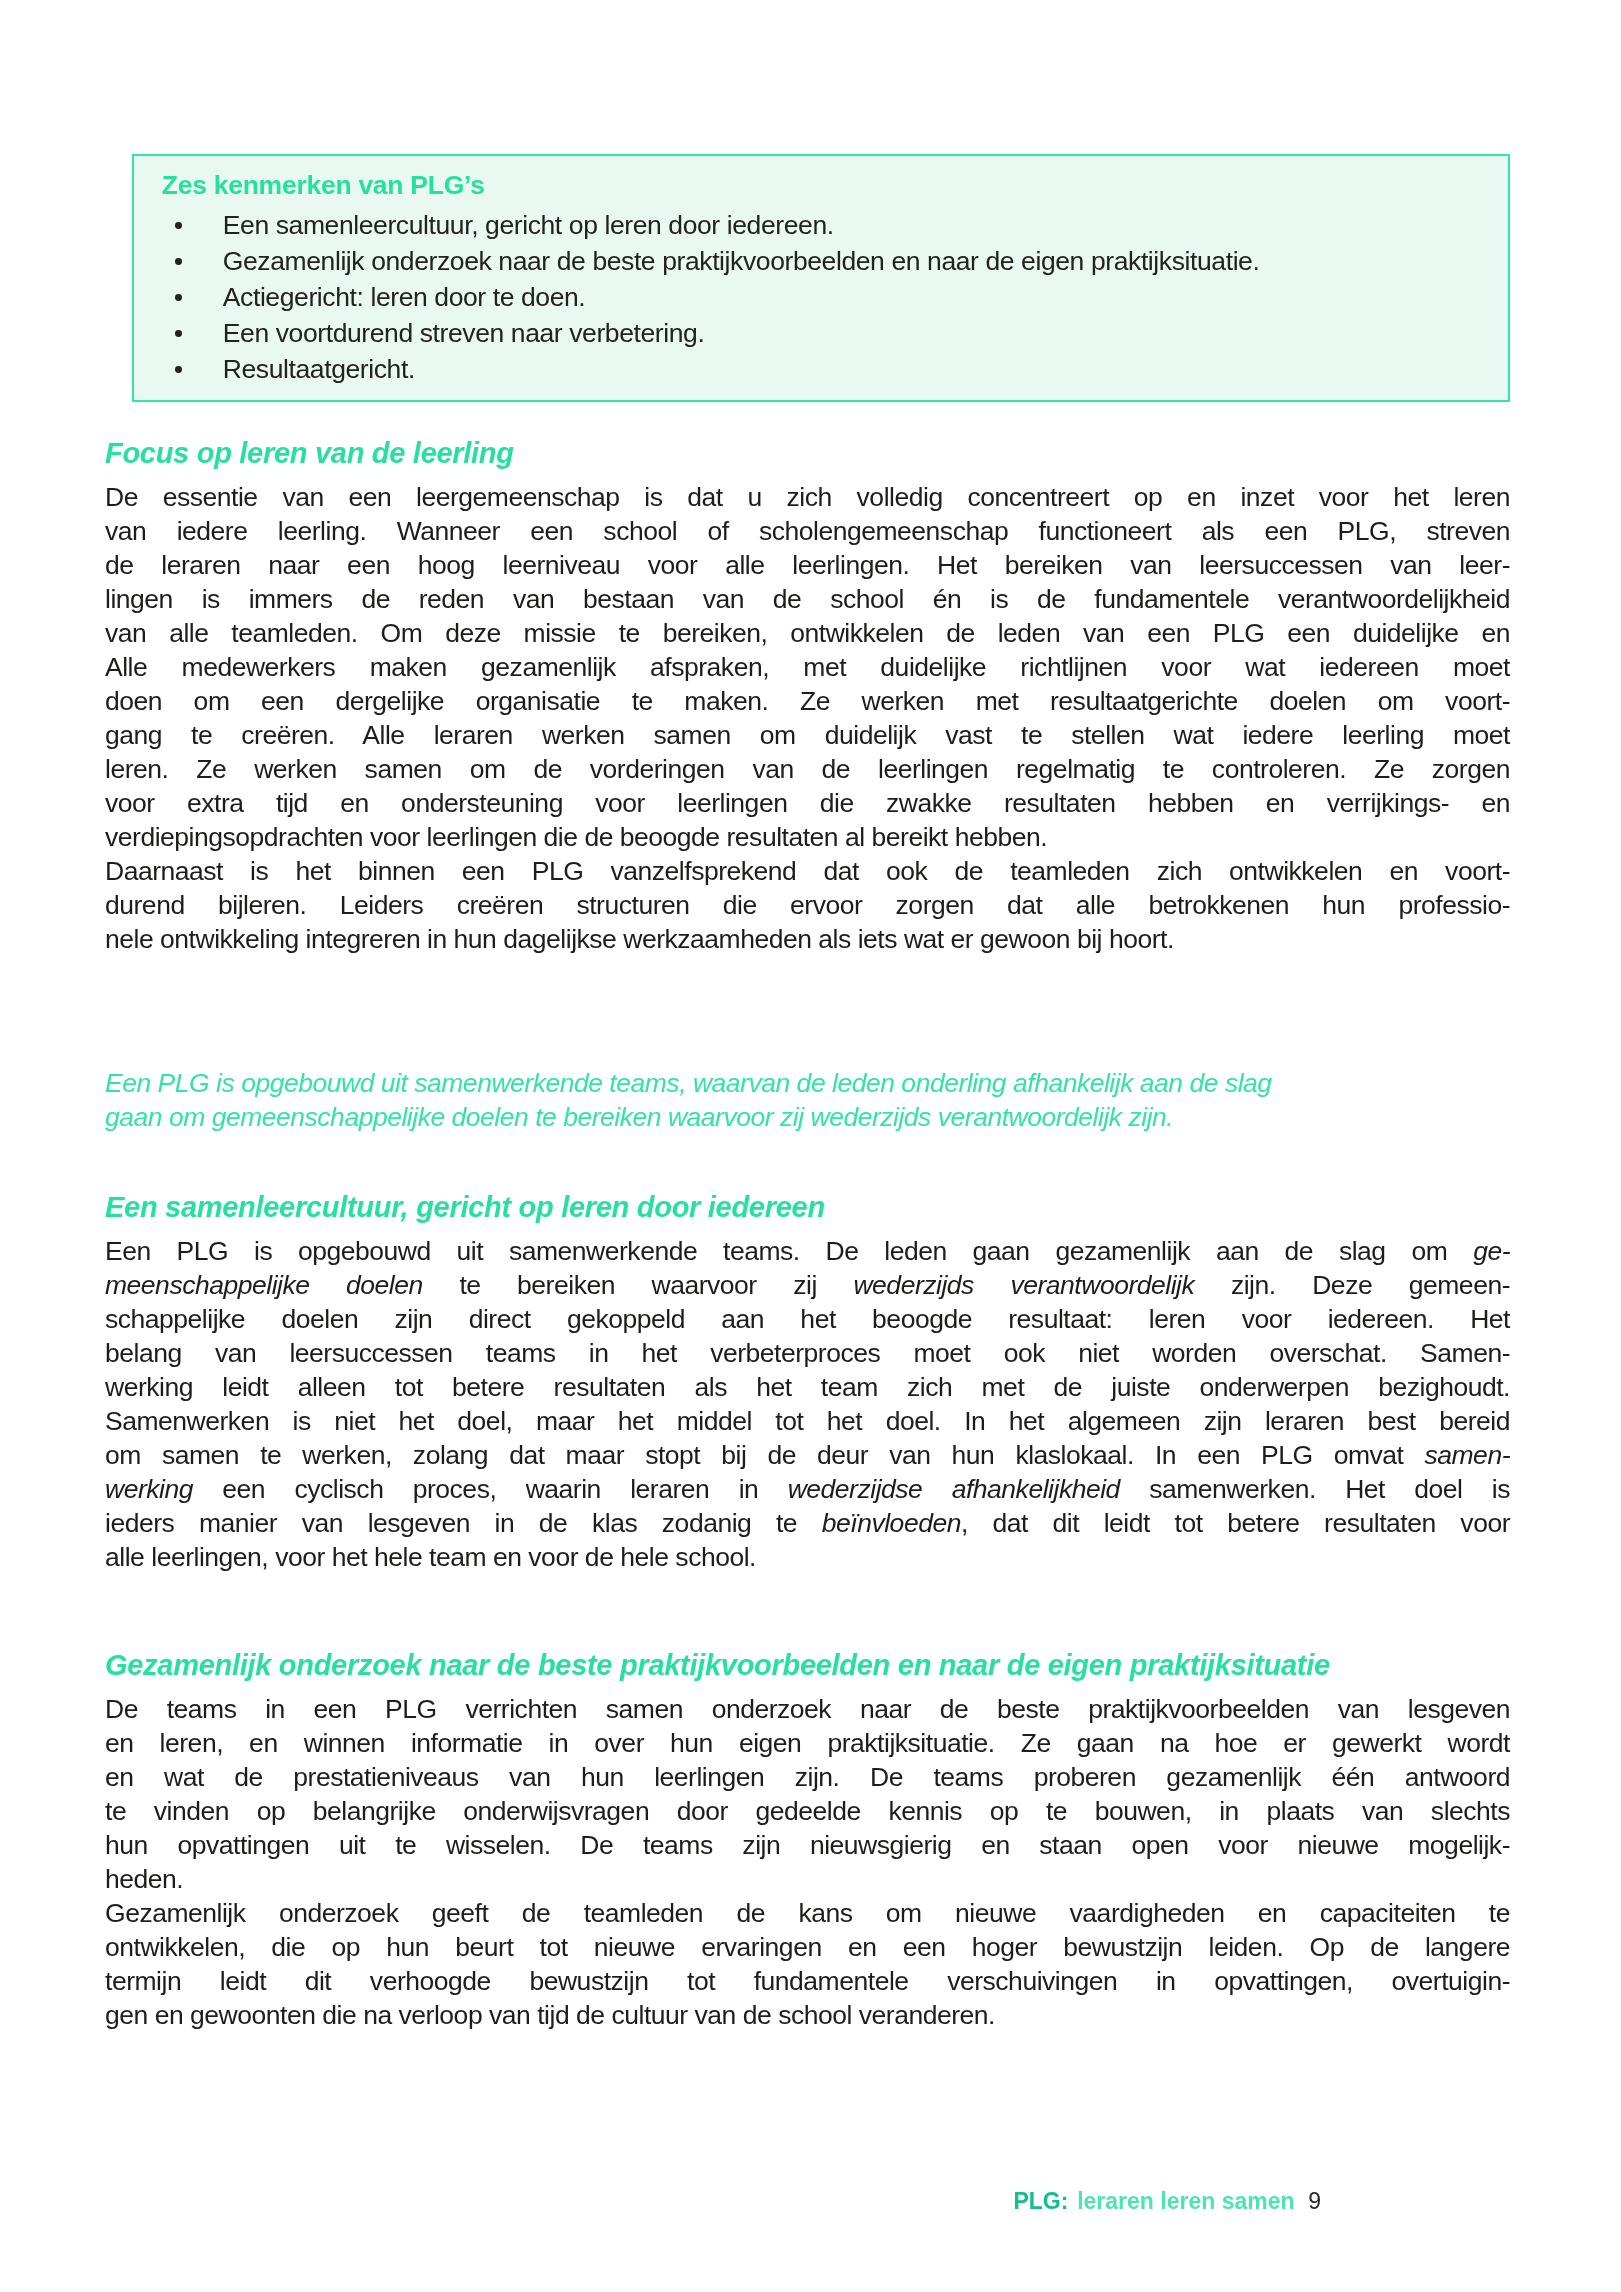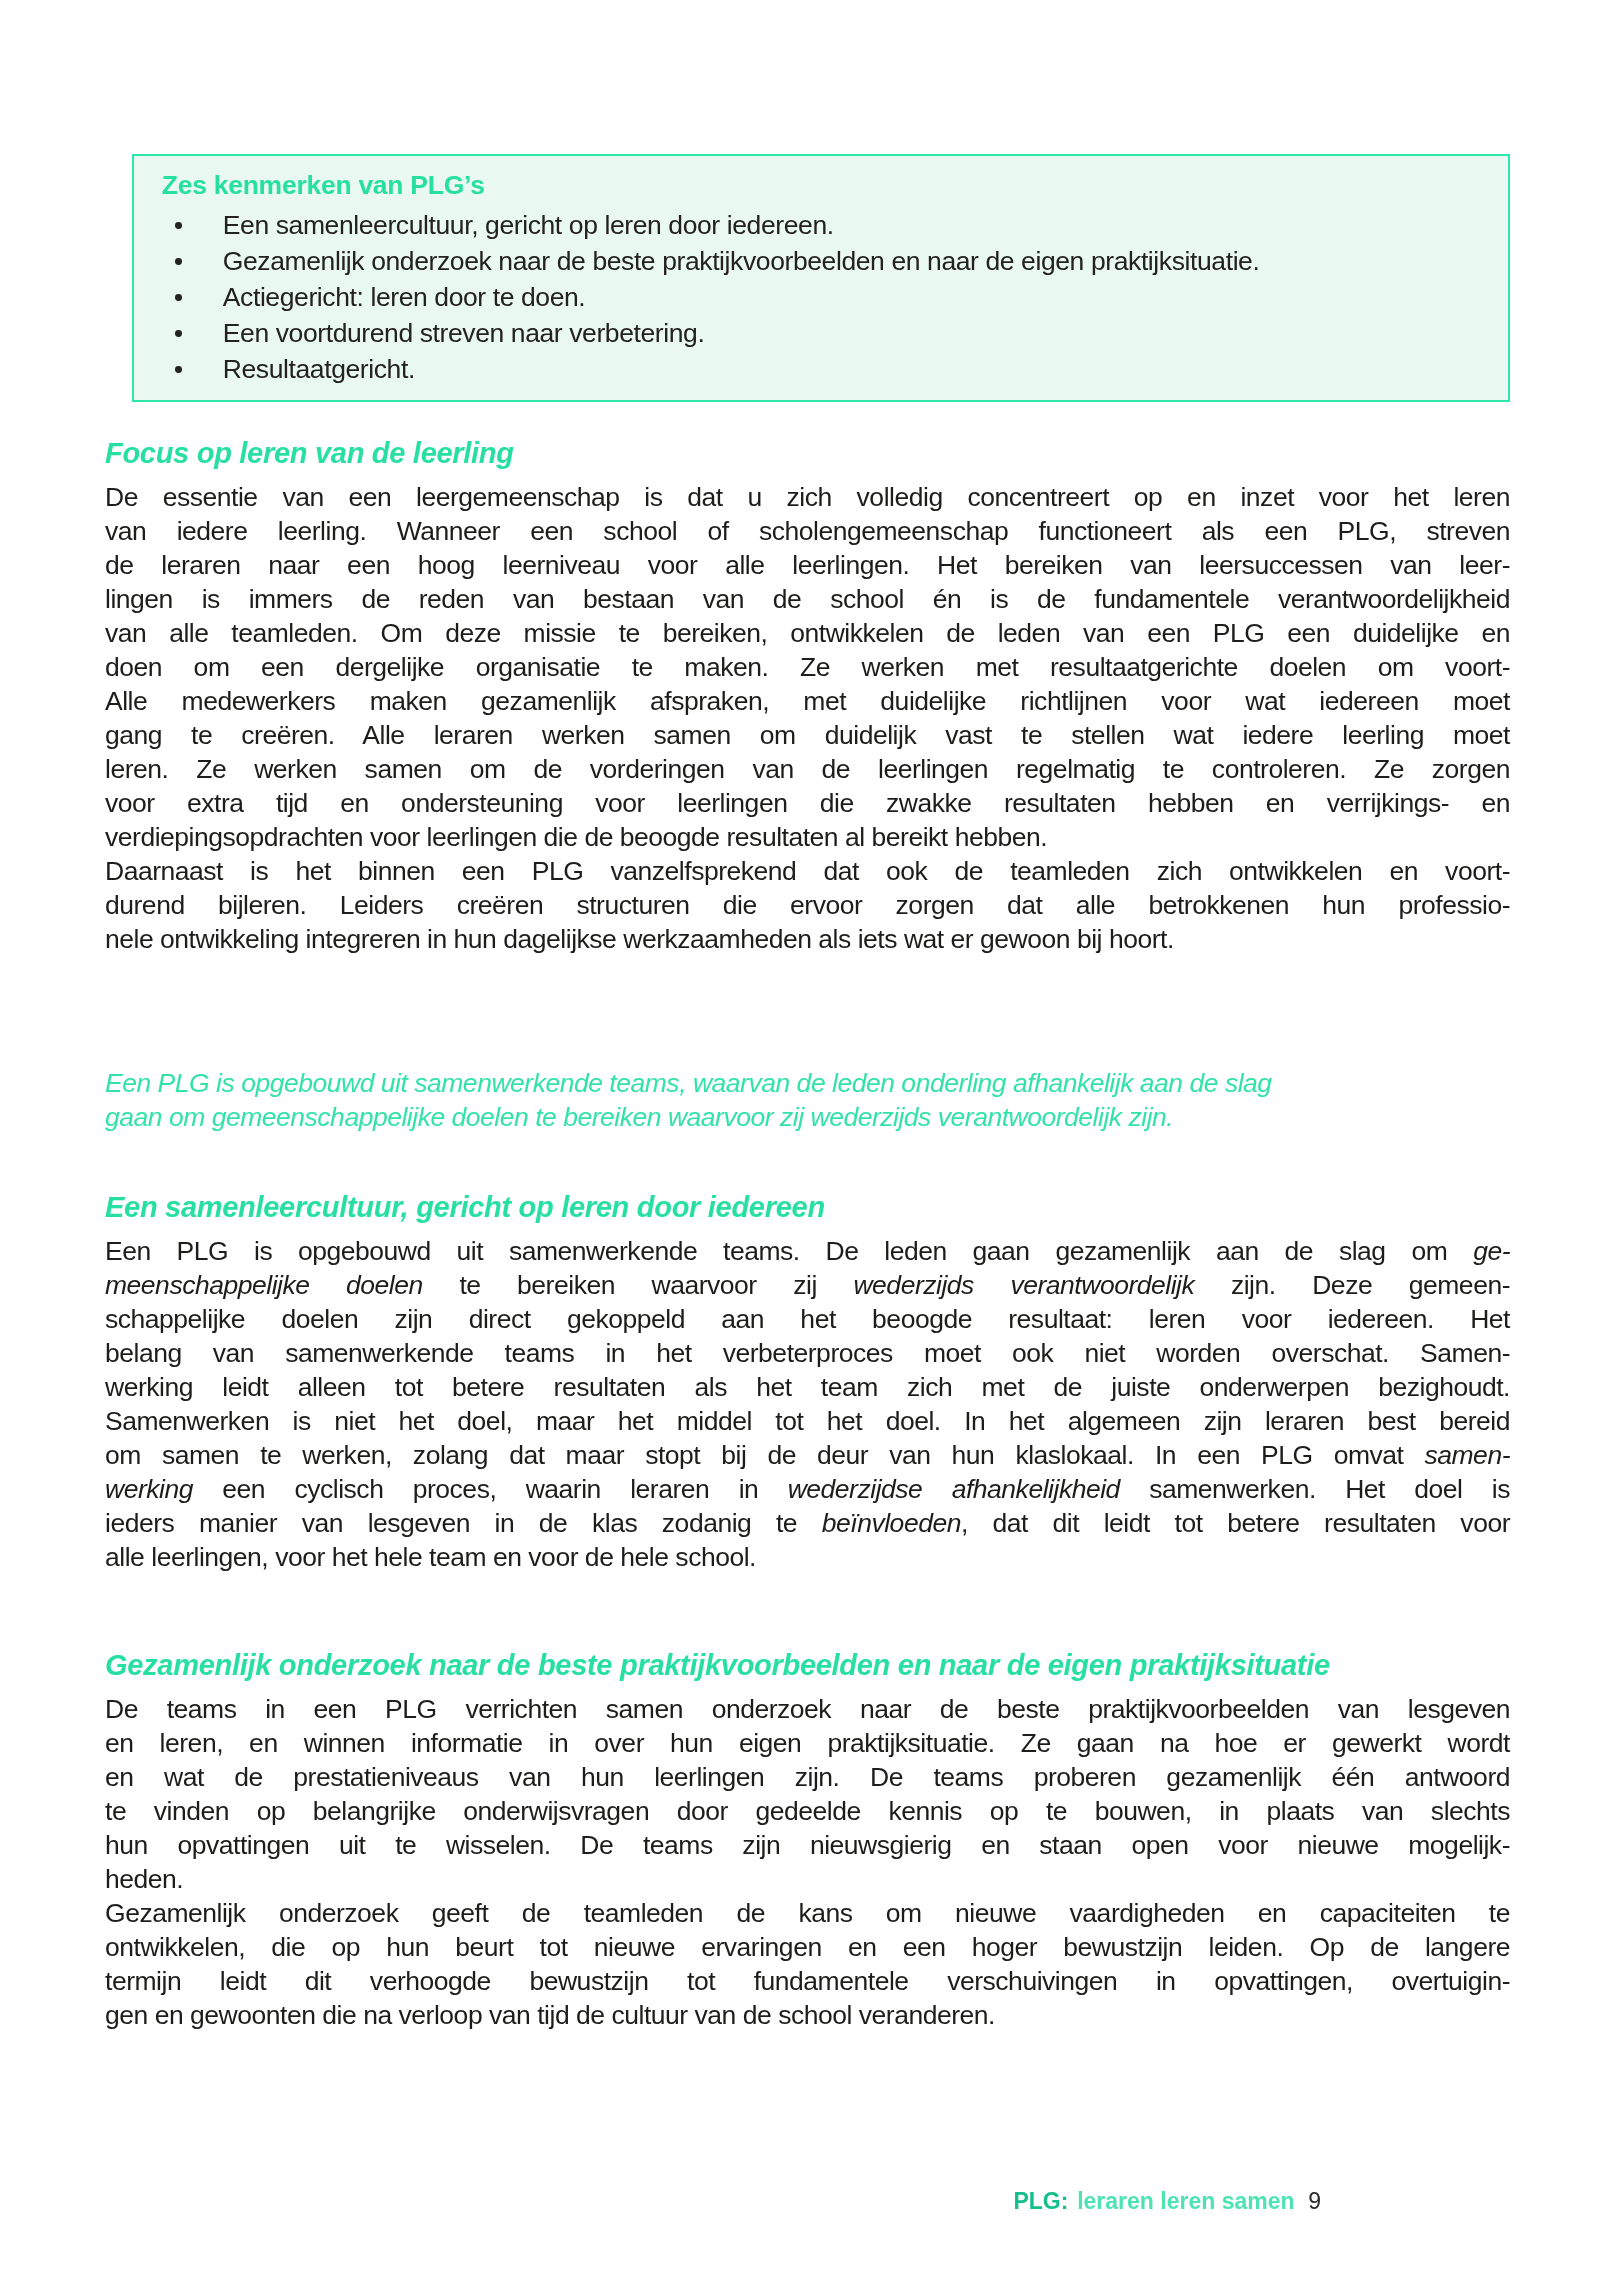--- a/index.html
+++ b/index.html
@@ -83,22 +83,22 @@
 
     <div id="blocks">
         <section class="block section">
           <h2 class="heading">Focus op leren van de leerling</h2>
           <div class="paragraph">
             <div class="line">De essentie van een leergemeenschap is dat u zich volledig concentreert op en inzet voor het leren</div>
             <div class="line">van iedere leerling. Wanneer een school of scholengemeenschap functioneert als een PLG, streven</div>
             <div class="line">de leraren naar een hoog leerniveau voor alle leerlingen. Het bereiken van leersuccessen van leer-</div>
             <div class="line">lingen is immers de reden van bestaan van de school én is de fundamentele verantwoordelijkheid</div>
             <div class="line">van alle teamleden. Om deze missie te bereiken, ontwikkelen de leden van een PLG een duidelijke en</div>
+            <div class="line">Alle medewerkers maken gezamenlijk afspraken, met duidelijke richtlijnen voor wat iedereen moet</div>
             <div class="line">doen om een dergelijke organisatie te maken. Ze werken met resultaatgerichte doelen om voort-</div>
-            <div class="line">Alle medewerkers maken gezamenlijk afspraken, met duidelijke richtlijnen voor wat iedereen moet</div>
             <div class="line">gang te creëren. Alle leraren werken samen om duidelijk vast te stellen wat iedere leerling moet</div>
             <div class="line">leren. Ze werken samen om de vorderingen van de leerlingen regelmatig te controleren. Ze zorgen</div>
             <div class="line">voor extra tijd en ondersteuning voor leerlingen die zwakke resultaten hebben en verrijkings- en</div>
             <div class="line end">verdiepingsopdrachten voor leerlingen die de beoogde resultaten al bereikt hebben.</div>
           </div>
           <div class="paragraph">
             <div class="line">Daarnaast is het binnen een PLG vanzelfsprekend dat ook de teamleden zich ontwikkelen en voort-</div>
             <div class="line">durend bijleren. Leiders creëren structuren die ervoor zorgen dat alle betrokkenen hun professio-</div>
             <div class="line end">nele ontwikkeling integreren in hun dagelijkse werkzaamheden als iets wat er gewoon bij hoort.</div>
           </div>
@@ -108,21 +108,21 @@
             <div class="line">Een PLG is opgebouwd uit samenwerkende teams, waarvan de leden onderling afhankelijk aan de slag</div>
             <div class="line end">gaan om gemeenschappelijke doelen te bereiken waarvoor zij wederzijds verantwoordelijk zijn.</div>
           </div>
         </section>
         <section class="block section">
           <h2 class="heading">Een samenleercultuur, gericht op leren door iedereen</h2>
           <div class="paragraph">
             <div class="line">Een PLG is opgebouwd uit samenwerkende teams. De leden gaan gezamenlijk aan de slag om <span class="it">ge-</span></div>
             <div class="line"><span class="it">meenschappelijke doelen</span> te bereiken waarvoor zij <span class="it">wederzijds verantwoordelijk</span> zijn. Deze gemeen-</div>
             <div class="line">schappelijke doelen zijn direct gekoppeld aan het beoogde resultaat: leren voor iedereen. Het</div>
-            <div class="line">belang van samenwerkende teams in het verbeterproces moet ook niet worden overschat. Samen-</div>
+            <div class="line">belang van leersuccessen teams in het verbeterproces moet ook niet worden overschat. Samen-</div>
             <div class="line">werking leidt alleen tot betere resultaten als het team zich met de juiste onderwerpen bezighoudt.</div>
             <div class="line">Samenwerken is niet het doel, maar het middel tot het doel. In het algemeen zijn leraren best bereid</div>
             <div class="line">om samen te werken, zolang dat maar stopt bij de deur van hun klaslokaal. In een PLG omvat <span class="it">samen-</span></div>
             <div class="line"><span class="it">werking</span> een cyclisch proces, waarin leraren in <span class="it">wederzijdse afhankelijkheid</span> samenwerken. Het doel is</div>
             <div class="line">ieders manier van lesgeven in de klas zodanig te <span class="it">beïnvloeden</span>, dat dit leidt tot betere resultaten voor</div>
             <div class="line end">alle leerlingen, voor het hele team en voor de hele school.</div>
           </div>
         </section>
         <section class="block section">
           <h2 class="heading">Gezamenlijk onderzoek naar de beste praktijkvoorbeelden en naar de eigen praktijksituatie</h2>

